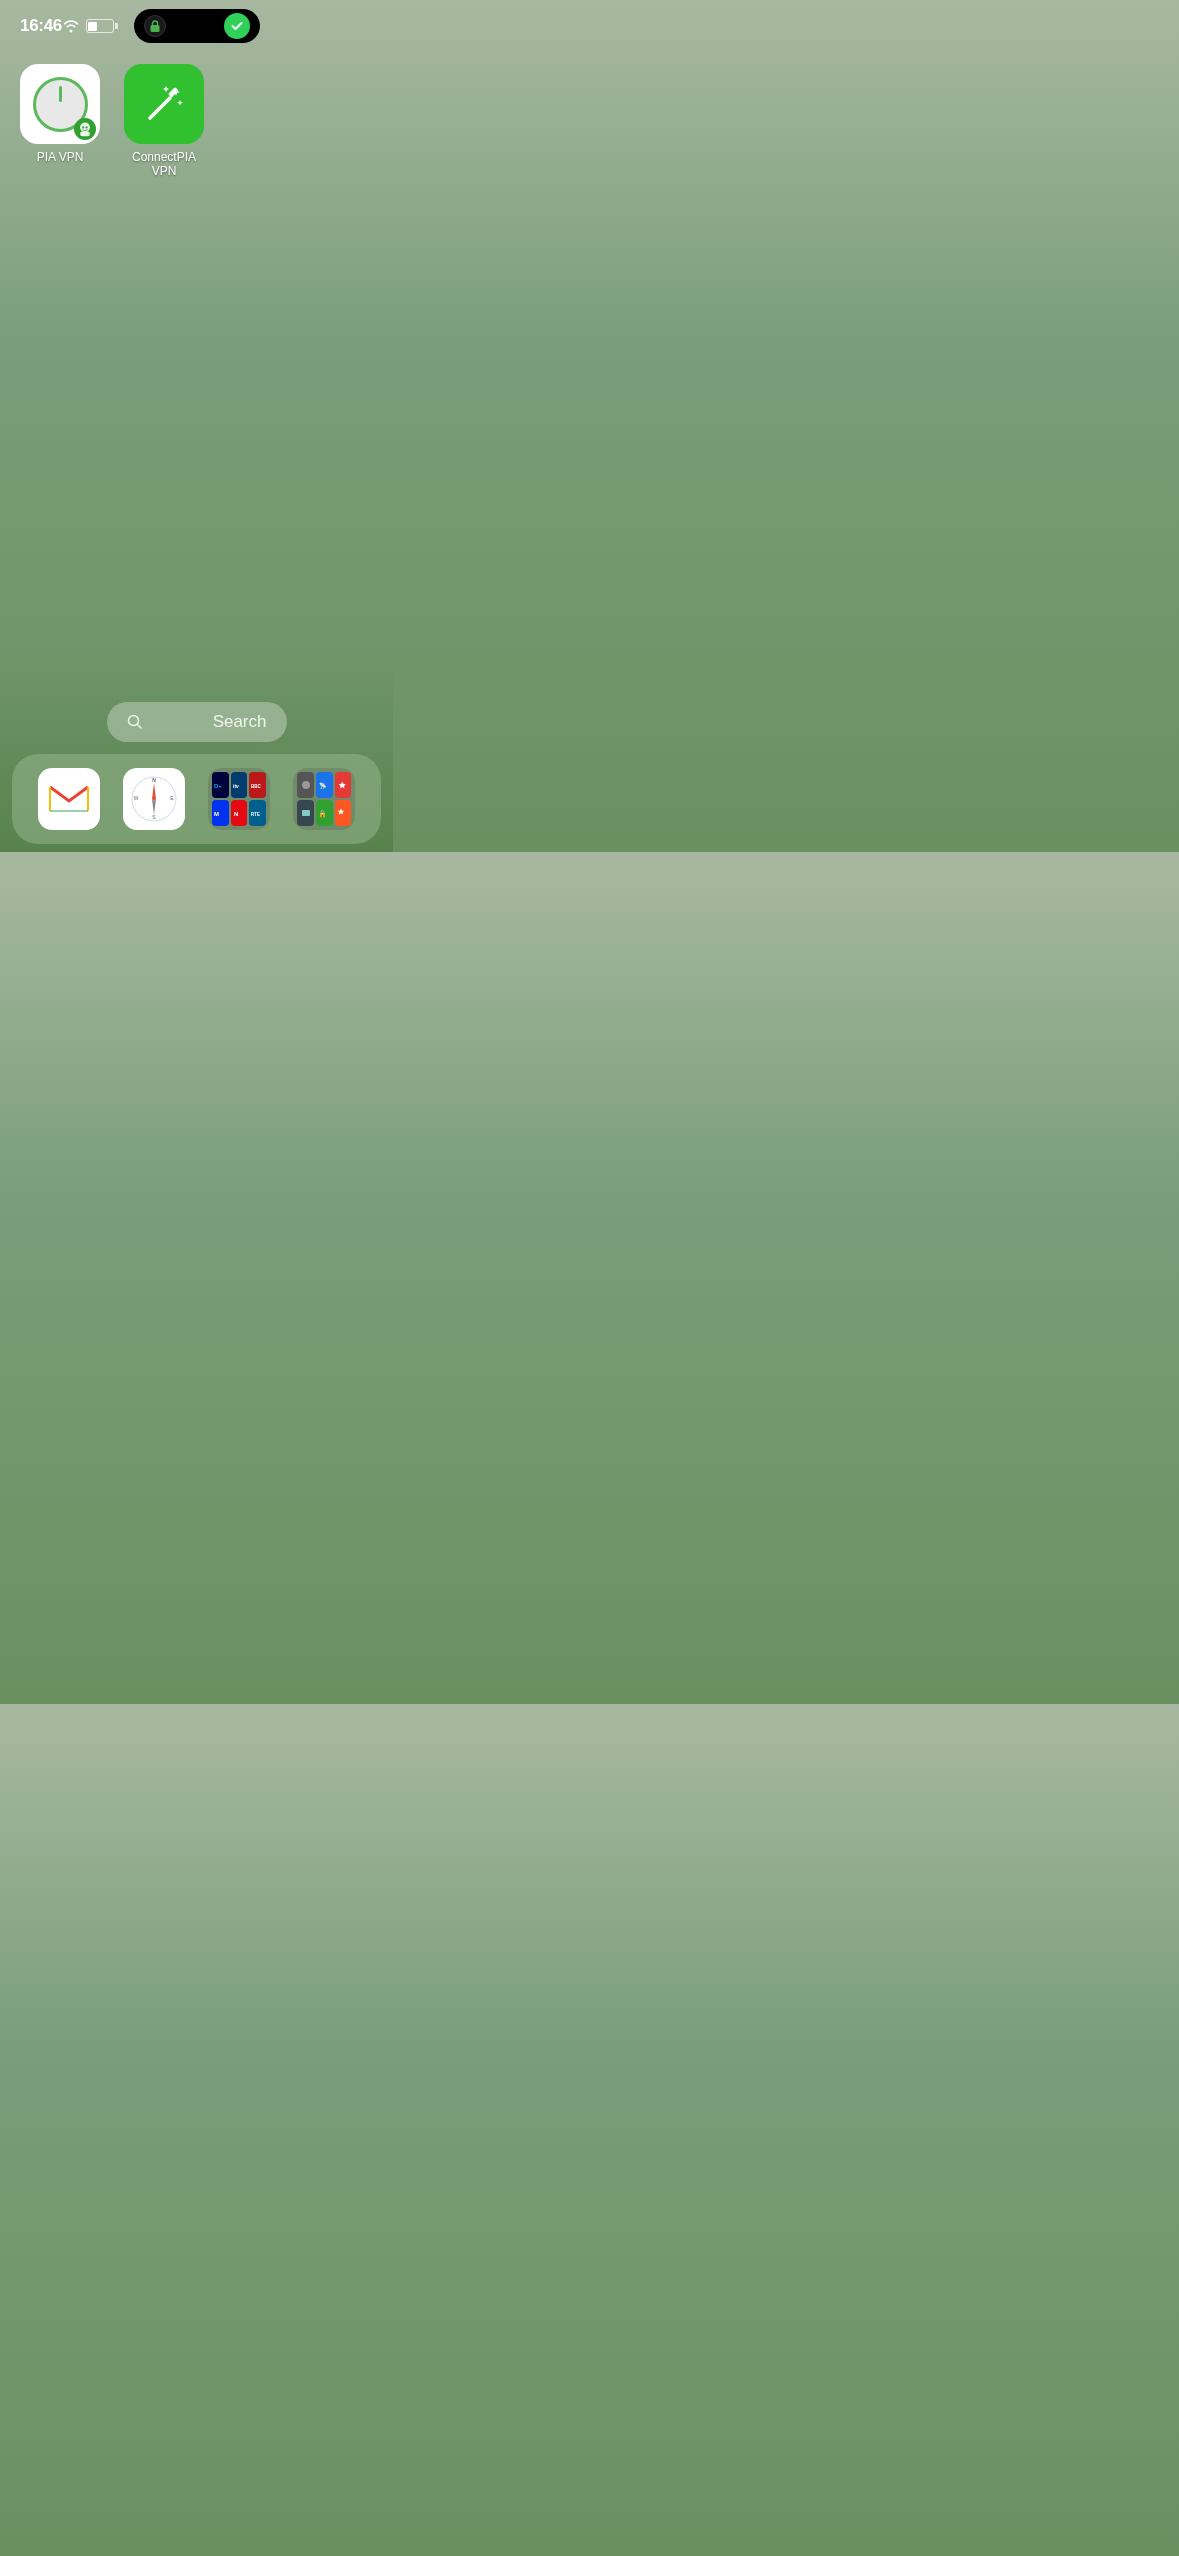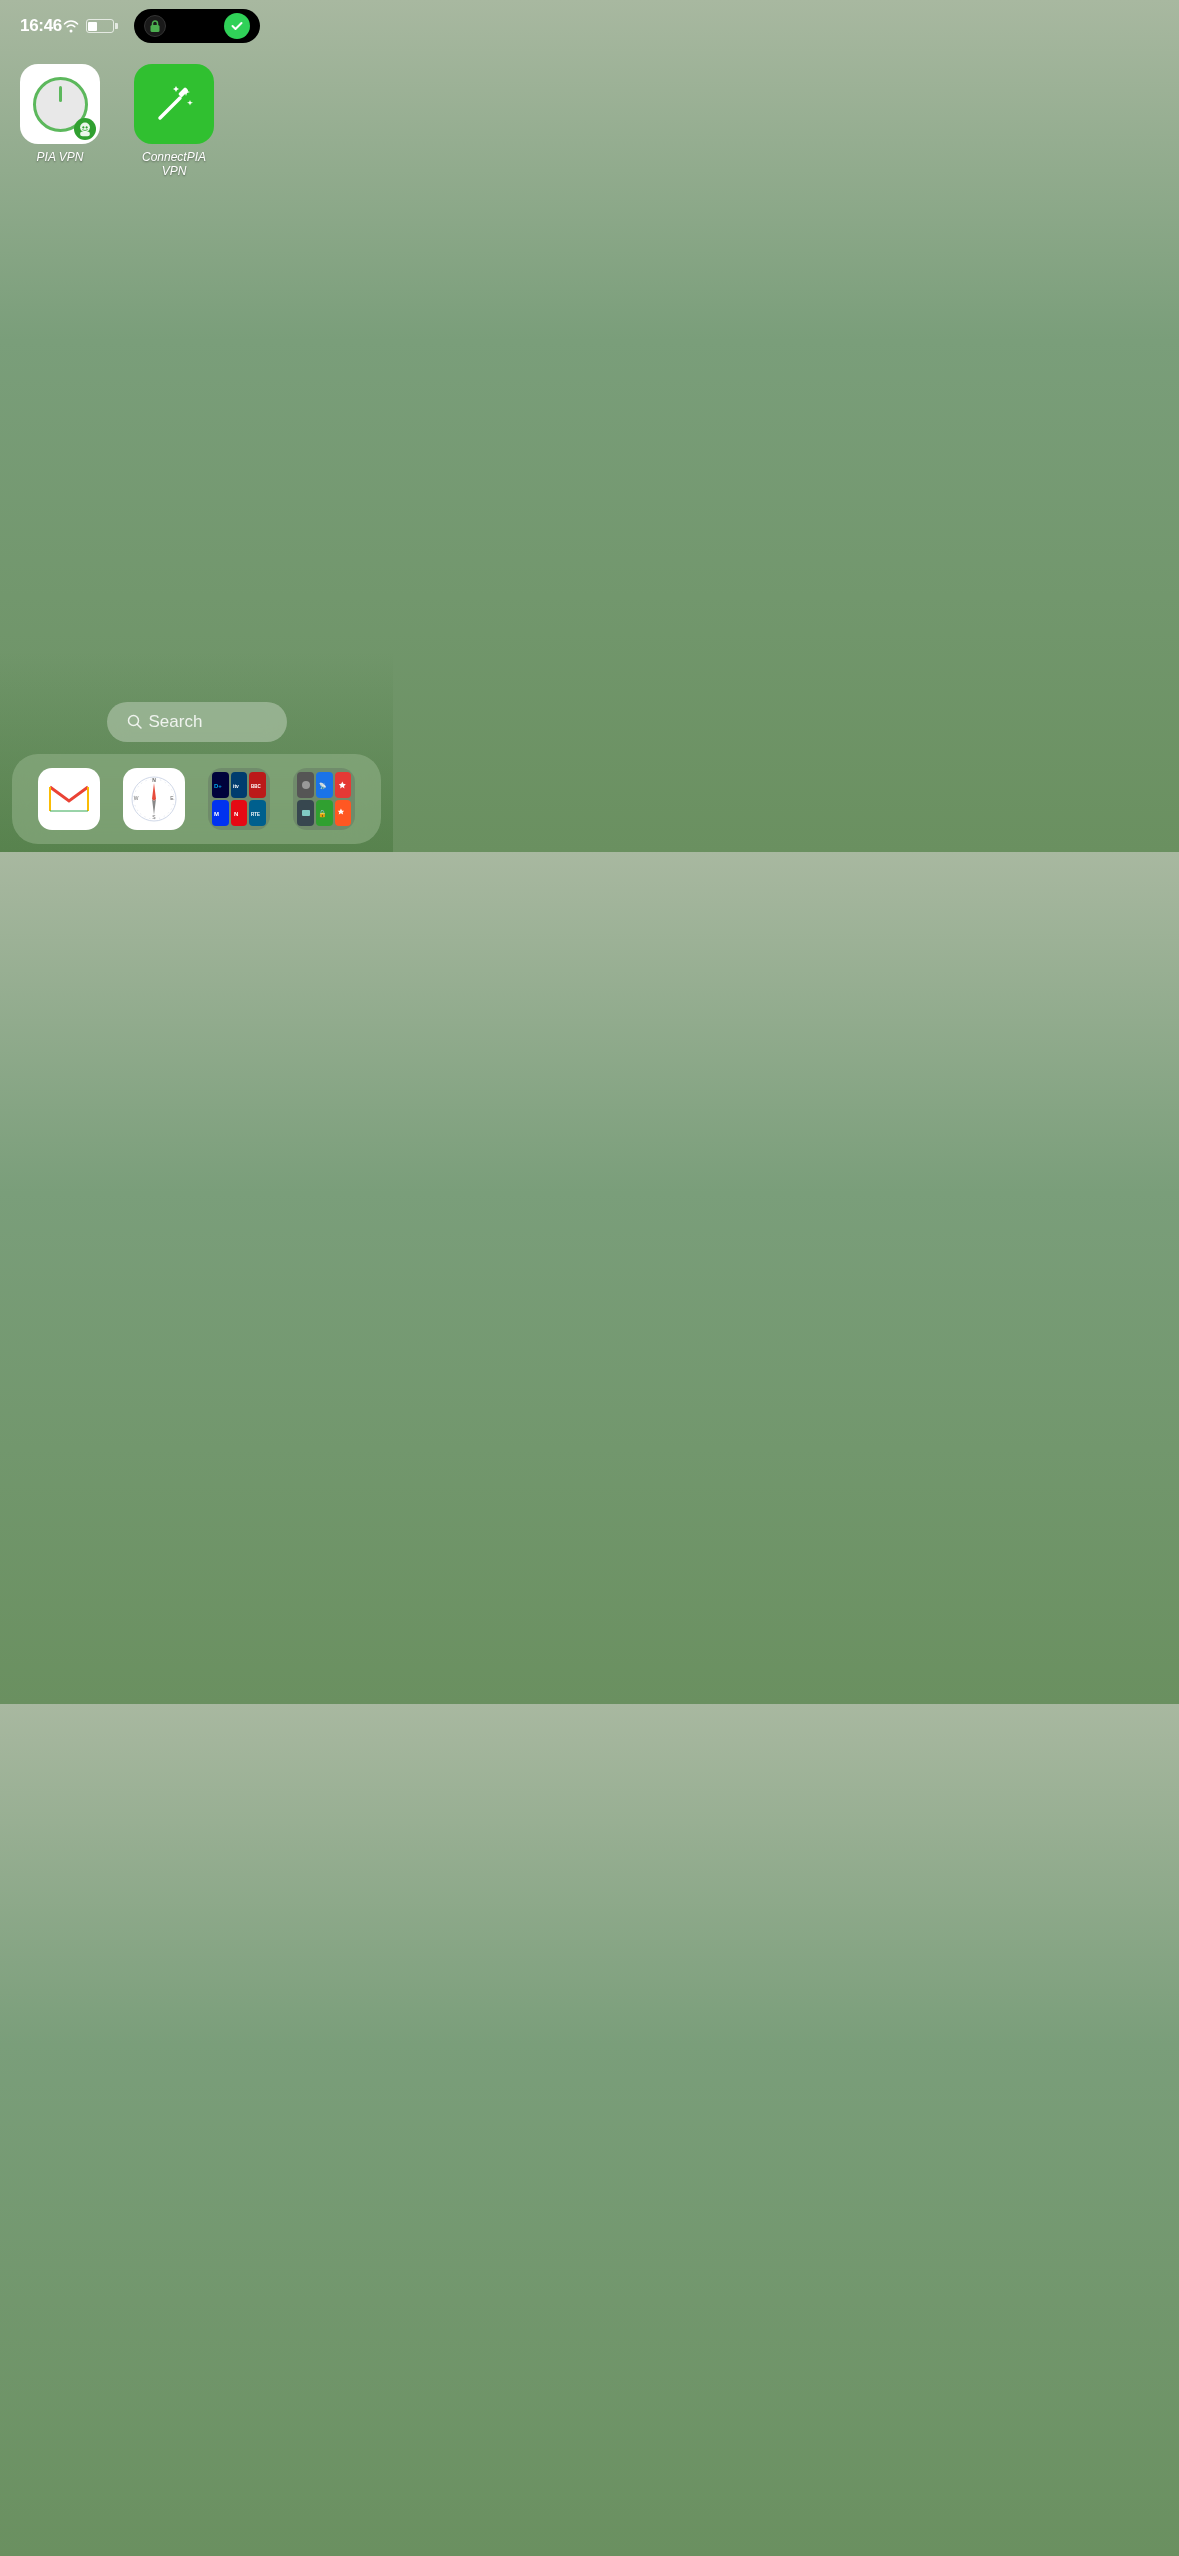--- a/index.html
+++ b/index.html
@@ -119,23 +119,22 @@
       background: rgba(255,255,255,0.7);
       border-radius: 0 1px 1px 0;
       margin-left: 1px;
     }
 
     
     .app-grid {
       display: flex;
       flex-wrap: wrap;
       padding: 20px 20px 0 20px;
-      gap: 34px;
+      gap: 24px;
       align-content: flex-start;
-      font-style: italic;
     }
 
     .app-item {
       display: flex;
       flex-direction: column;
       align-items: center;
       width: 80px;
       gap: 6px;
       cursor: pointer;
     }
@@ -216,21 +215,21 @@
       width: 180px;
     }
 
     .search-bar {
       background: rgba(180, 200, 175, 0.6);
       backdrop-filter: blur(10px);
       border-radius: 20px;
       padding: 10px 20px;
       display: flex;
       align-items: center;
-      justify-content: flex-start;
+      justify-content: space-between;
       gap: 6px;
       cursor: pointer;
     }
 
     .search-text {
       font-size: 17px;
       color: rgba(255,255,255,0.85);
       font-weight: 400;
     }
 

